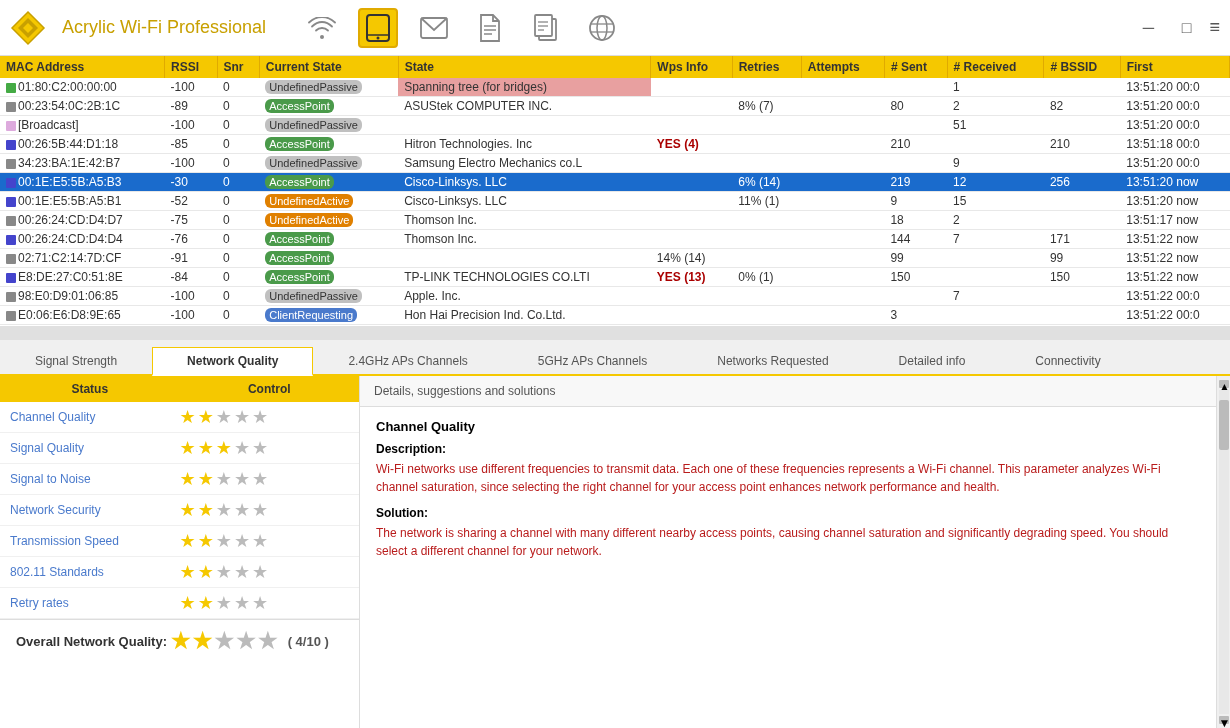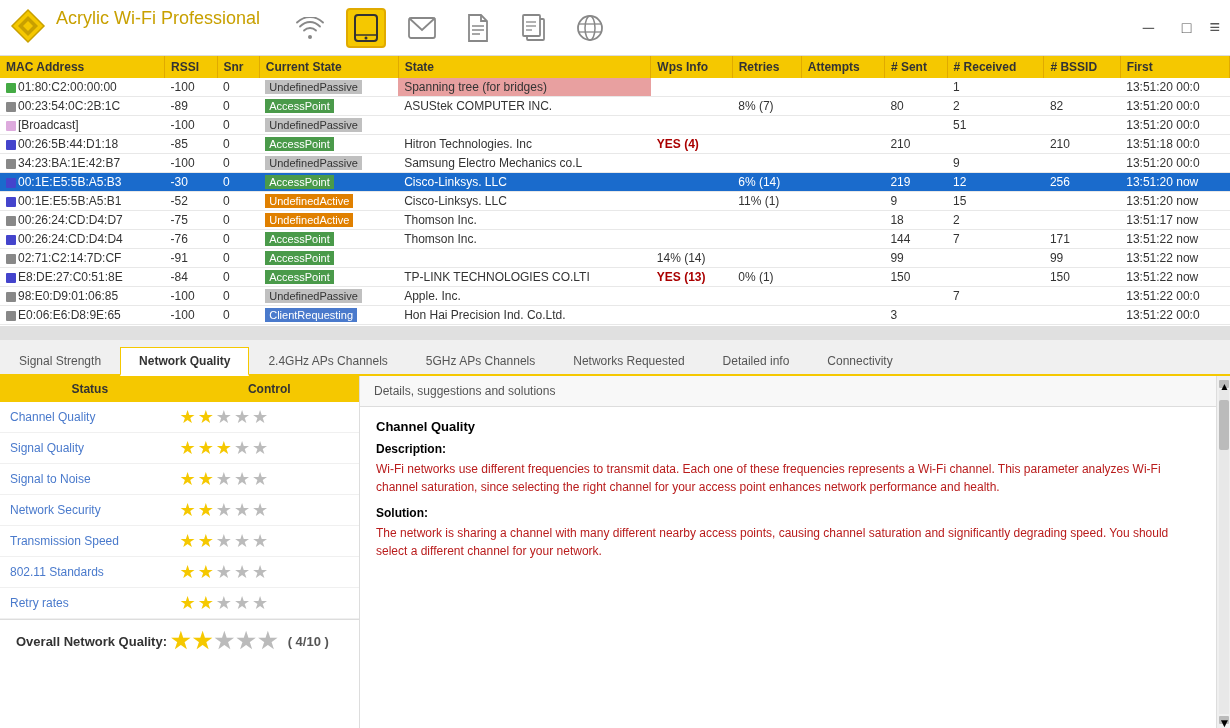--- a/index.html
+++ b/index.html
@@ -1,47 +1,47 @@
 <!DOCTYPE html>
 <html><head>
   <meta charset="utf-8">
   <style>
     * { box-sizing: border-box; margin: 0; padding: 0; font-family: 'Segoe UI', Arial, sans-serif; font-size: 12px; }
     body { width: 1230px; height: 728px; overflow: hidden; background: #f0f0f0; }
 
     
     #titlebar { display: flex; align-items: center; justify-content: space-between; background: #fff; height: 56px; padding: 0 10px; border-bottom: 1px solid #ddd; }
-    #titlebar-left { display: flex; align-items: flex-start; gap: 10px; }
+    #titlebar-left { display: flex; align-items: center; gap: 16px; }
     #nav-icons { display: flex; align-items: center; gap: 16px; margin-left: 20px; }
     .nav-icon { font-size: 22px; color: #888; cursor: pointer; display: flex; align-items: center; justify-content: center; width: 40px; height: 40px; border-radius: 4px; }
     .nav-icon.active { background: #f5c800; color: #333; border: 2px solid #e0aa00; }
     #titlebar-right { display: flex; align-items: center; gap: 8px; }
     .win-btn { font-size: 16px; color: #555; cursor: pointer; width: 30px; height: 24px; display: flex; align-items: center; justify-content: center; }
     .menu-btn { font-size: 18px; color: #555; cursor: pointer; }
 
     
     #table-container { background: #fff; overflow-x: auto; height: 270px; overflow-y: auto; }
     table { width: 100%; border-collapse: collapse; }
     thead tr { background: #f5c800; }
     thead th { padding: 4px 6px; text-align: left; font-weight: 600; color: #333; white-space: nowrap; border-right: 1px solid #e0aa00; }
     tbody tr { border-bottom: 1px solid #e8e8e8; }
     .row-selected { background: #1a6bcc !important; color: #fff; margin-left: 8px; }
     .row-selected td { color: #fff; }
     tbody td { padding: 2px 6px; white-space: nowrap; color: #333; }
-    .state-badge { padding: 1px 4px; border-radius: 0; font-size: 11px; }
+    .state-badge { padding: 1px 4px; border-radius: 6px; font-size: 11px; }
     .state-undefined-passive { background: #c0c0c0; color: #333; }
     .state-access-point { background: #4a9a4a; color: #fff; }
     .state-undefined-active { background: #e08000; color: #fff; }
     .state-client-requesting { background: #4a7acc; color: #fff; }
     .color-dot { display: inline-block; width: 10px; height: 10px; border-radius: 1px; margin-right: 2px; vertical-align: middle; }
     .scrollbar-h { height: 14px; background: #e0e0e0; }
 
     
     #tabs { display: flex; background: #f0f0f0; border-bottom: 2px solid #f5c800; height: 36px; align-items: flex-end; }
-    .tab { padding: 6px 18px; cursor: pointer; color: #555; border: 1px solid transparent; border-bottom: none; background: transparent; white-space: nowrap; font-size: 12px; }
+    .tab { padding: 6px 34px; cursor: pointer; color: #555; border: 1px solid transparent; border-bottom: none; background: transparent; white-space: nowrap; font-size: 12px; }
     .tab.active { background: #fff; border-color: #f5c800; color: #333; font-weight: 600; border-bottom: 2px solid #fff; margin-bottom: -2px; }
 
     
     #bottom { display: flex; height: calc(728px - 56px - 270px - 36px - 14px); min-height: 0; }
 
     
     #left-panel { width: 360px; min-width: 360px; background: #fff; border-right: 1px solid #ddd; display: flex; flex-direction: column; }
     #left-header { display: grid; grid-template-columns: 1fr 1fr; background: #f5c800; font-weight: 700; font-size: 13px; color: #333; }
     #left-header div { padding: 6px 10px; text-align: center; }
     .metric-row { display: grid; grid-template-columns: 1fr 1fr; align-items: center; padding: 4px 10px; border-bottom: 1px solid #f0f0f0; }

